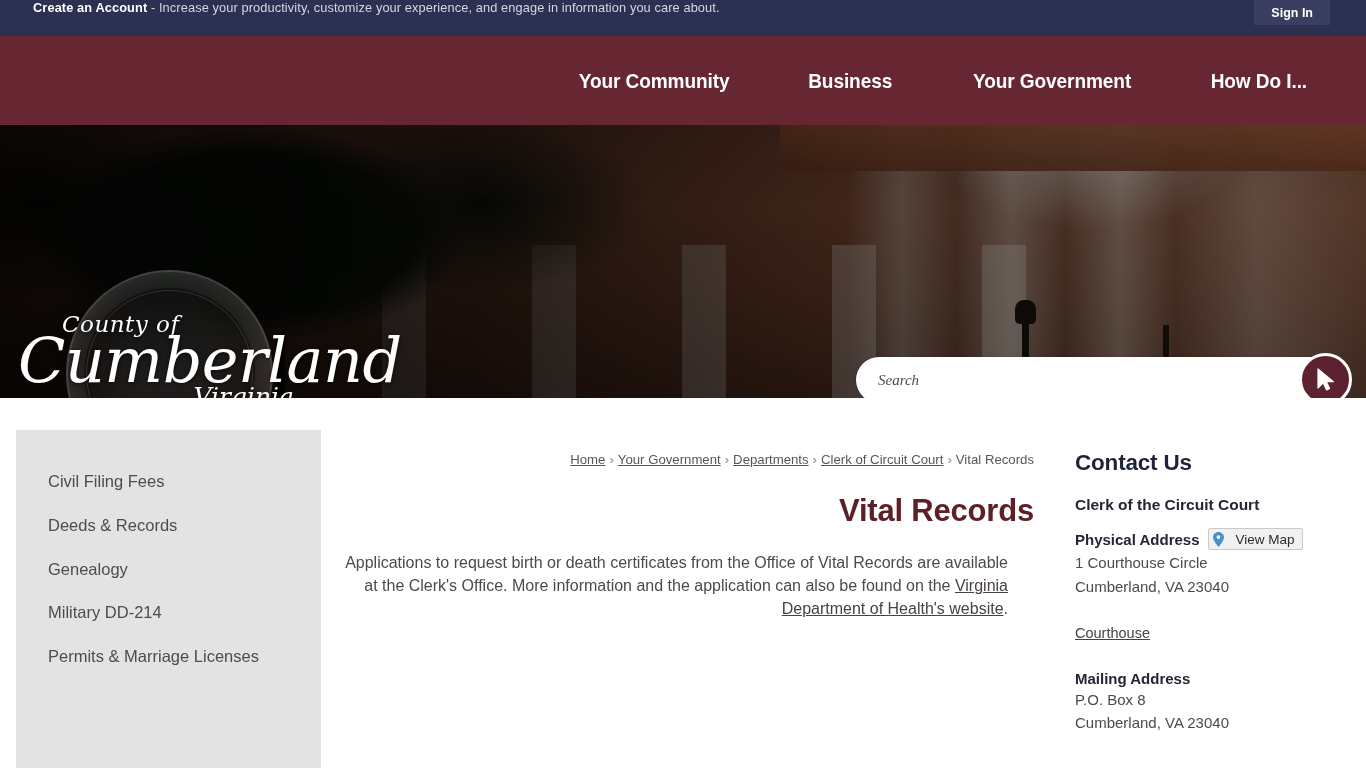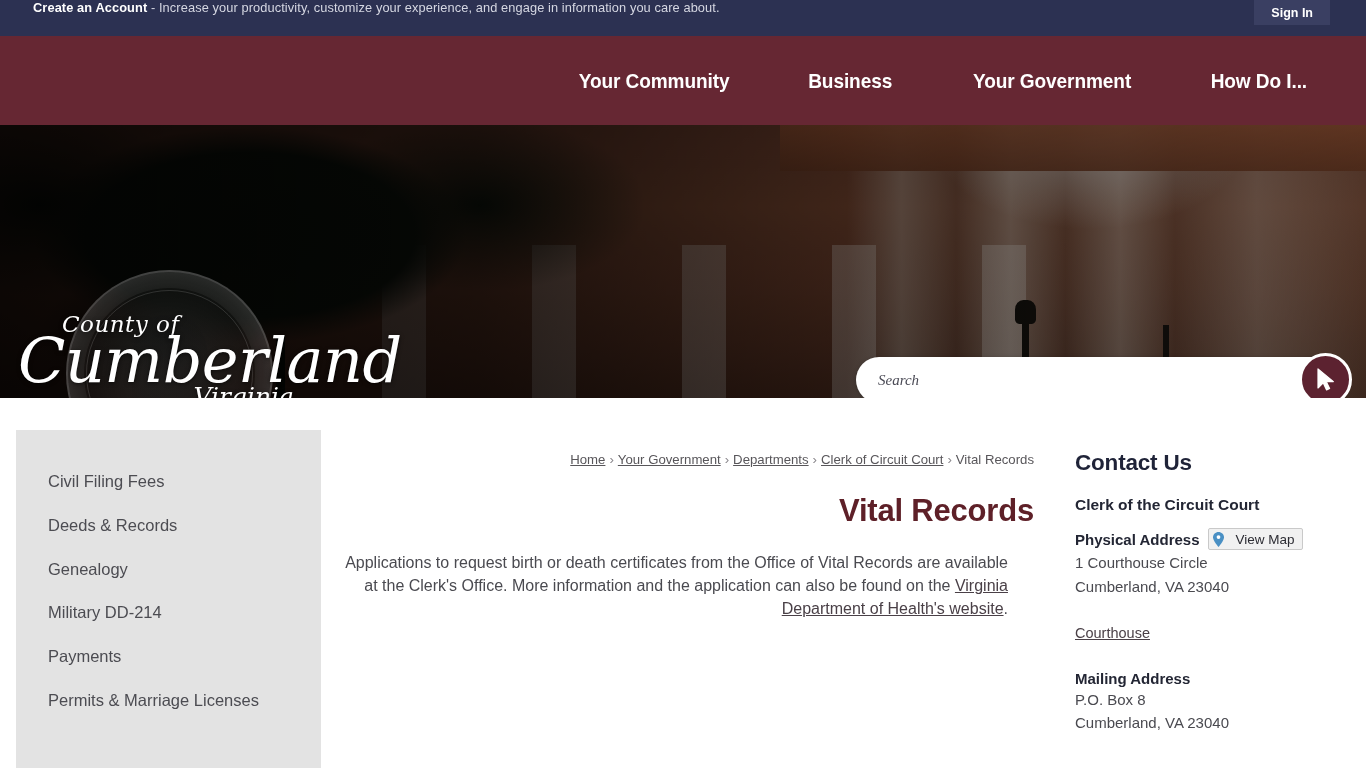--- a/index.html
+++ b/index.html
@@ -379,21 +379,20 @@
   </div>
 </div>
 
 <div class="page">
 
   <div class="sidebar">
     <a class="side-item">Civil Filing Fees</a>
     <a class="side-item">Deeds &amp; Records</a>
     <a class="side-item">Genealogy</a>
     <a class="side-item">Military DD-214</a>
-    <a class="side-item">Payments</a>
     <a class="side-item">Permits &amp; Marriage Licenses</a>
   </div>
 
   <div class="content">
     <div class="breadcrumb">
       <a>Home</a><span class="sep">›</span><a>Your Government</a><span class="sep">›</span><a>Departments</a><span class="sep">›</span><a>Clerk of Circuit Court</a><span class="sep">›</span><span class="current">Vital Records</span>
     </div>
 
     <h1 class="page-title">Vital Records</h1>
 

